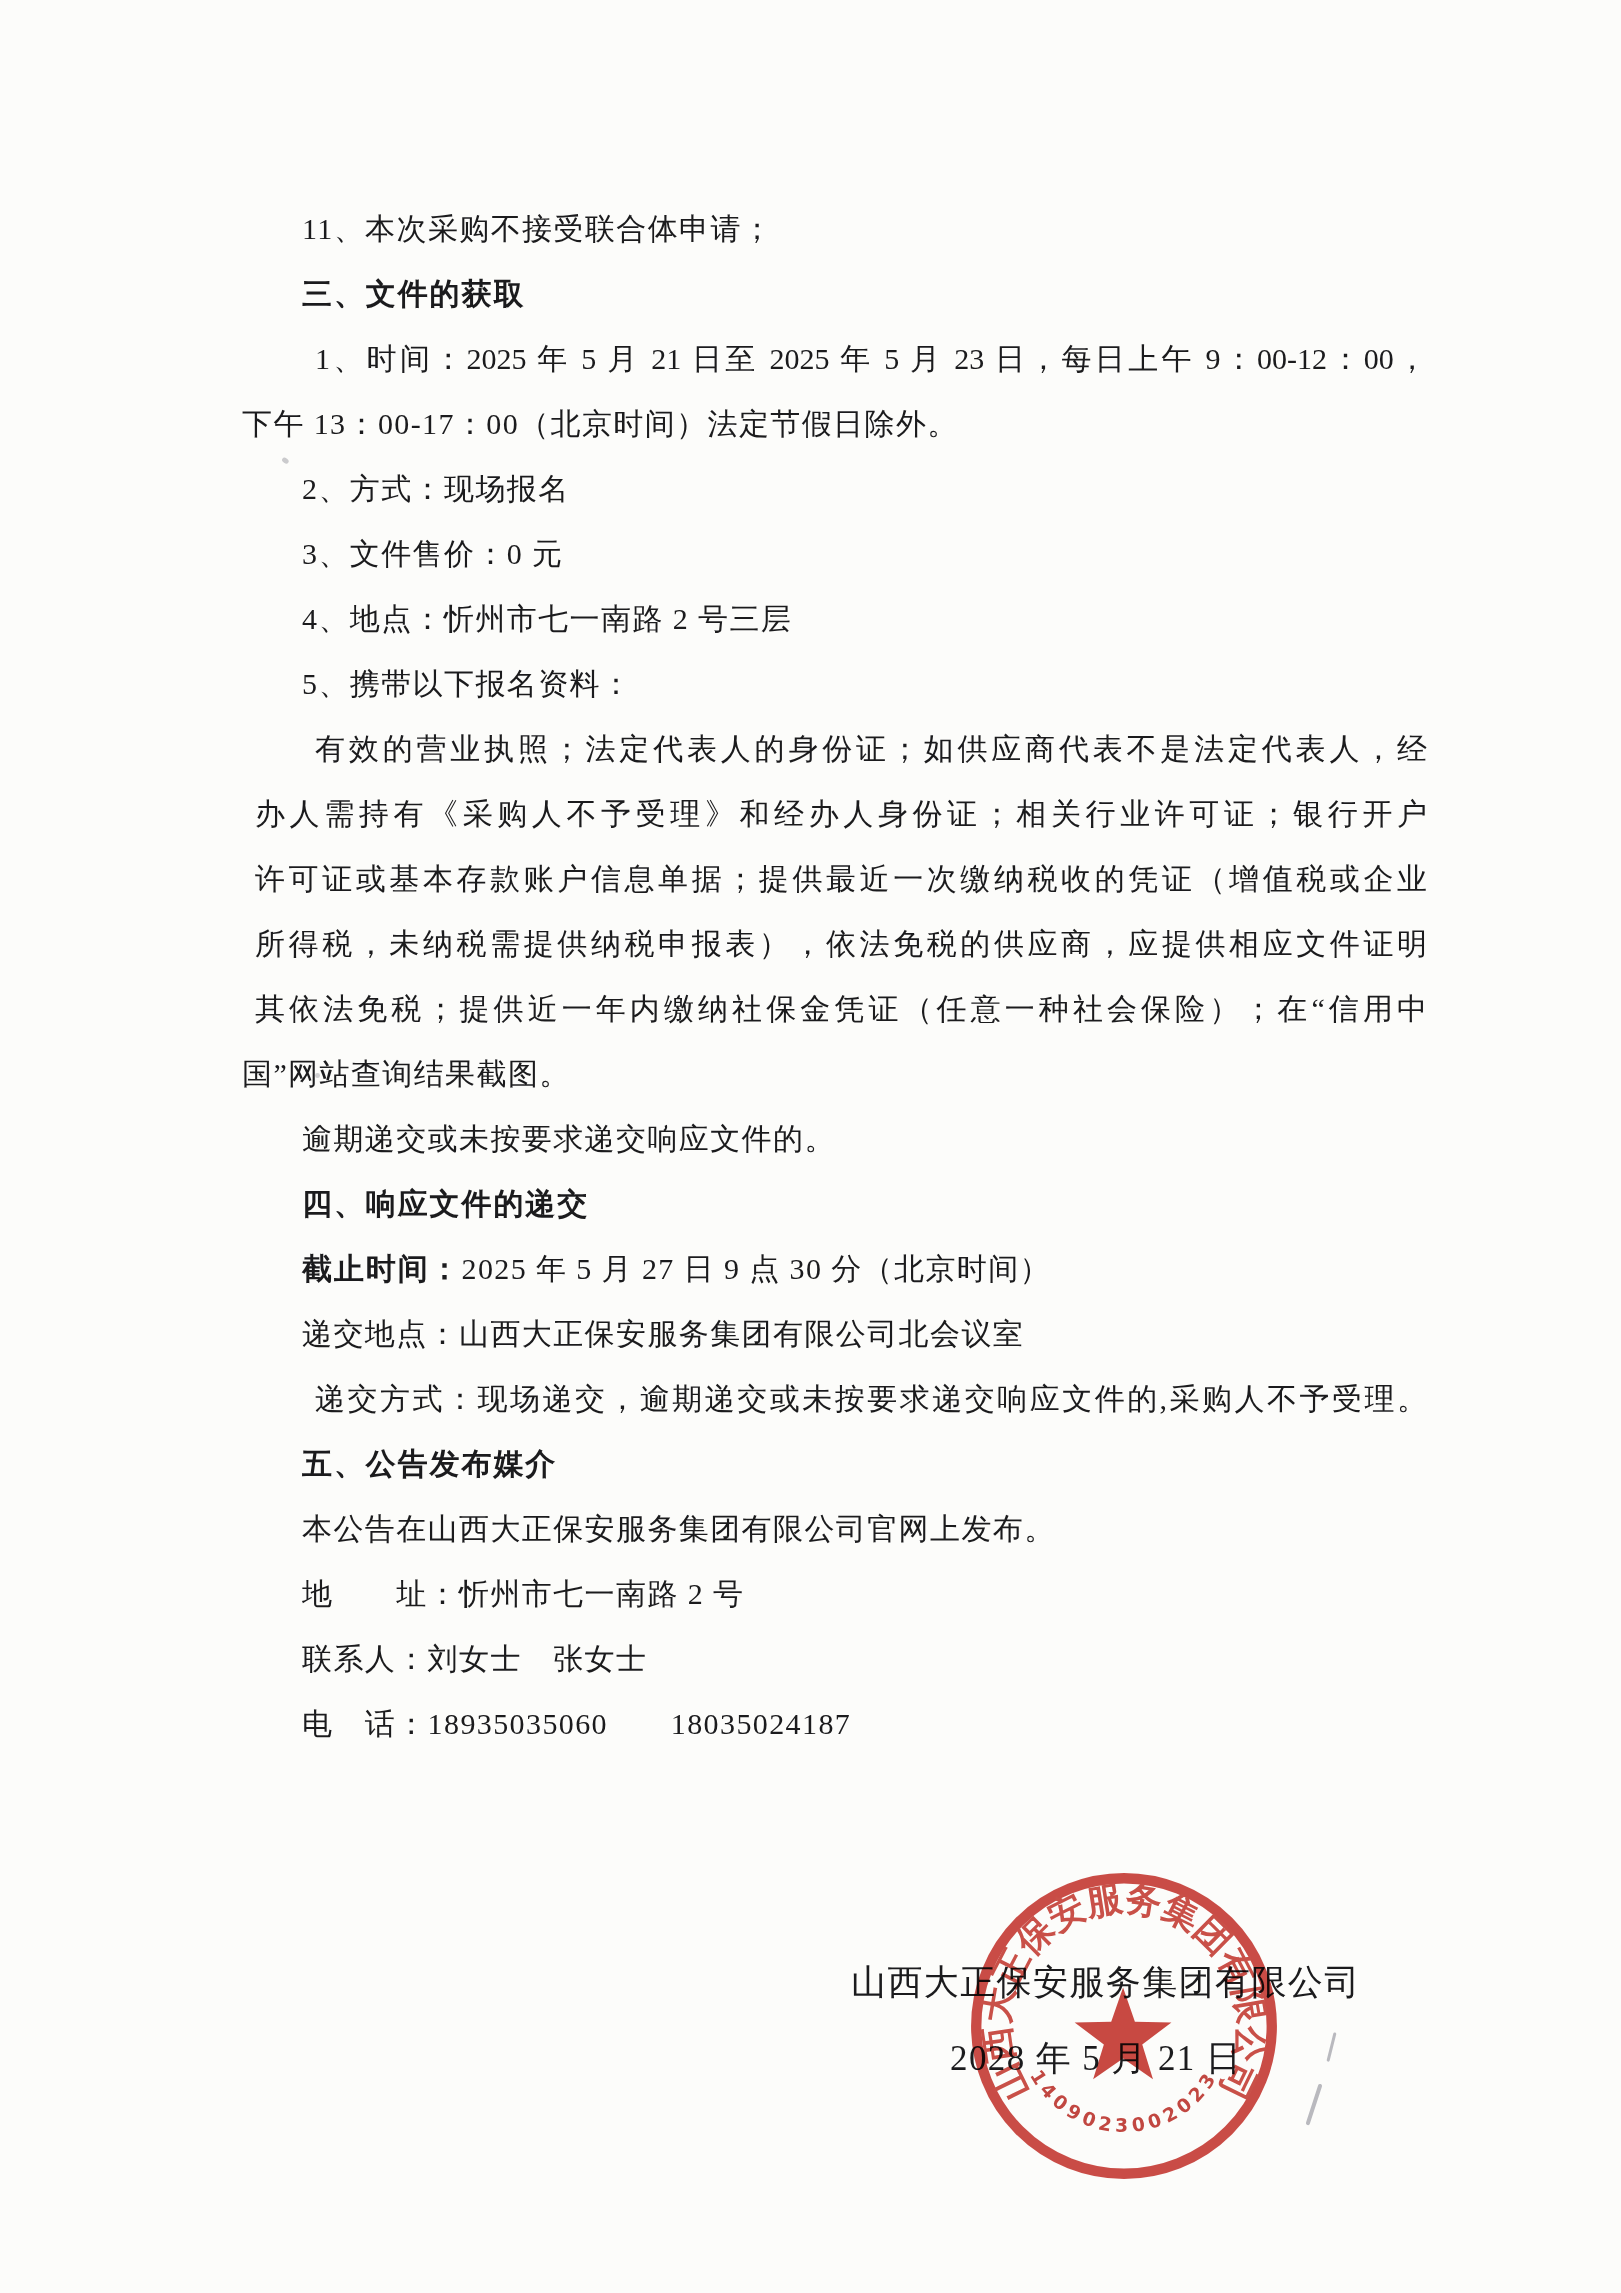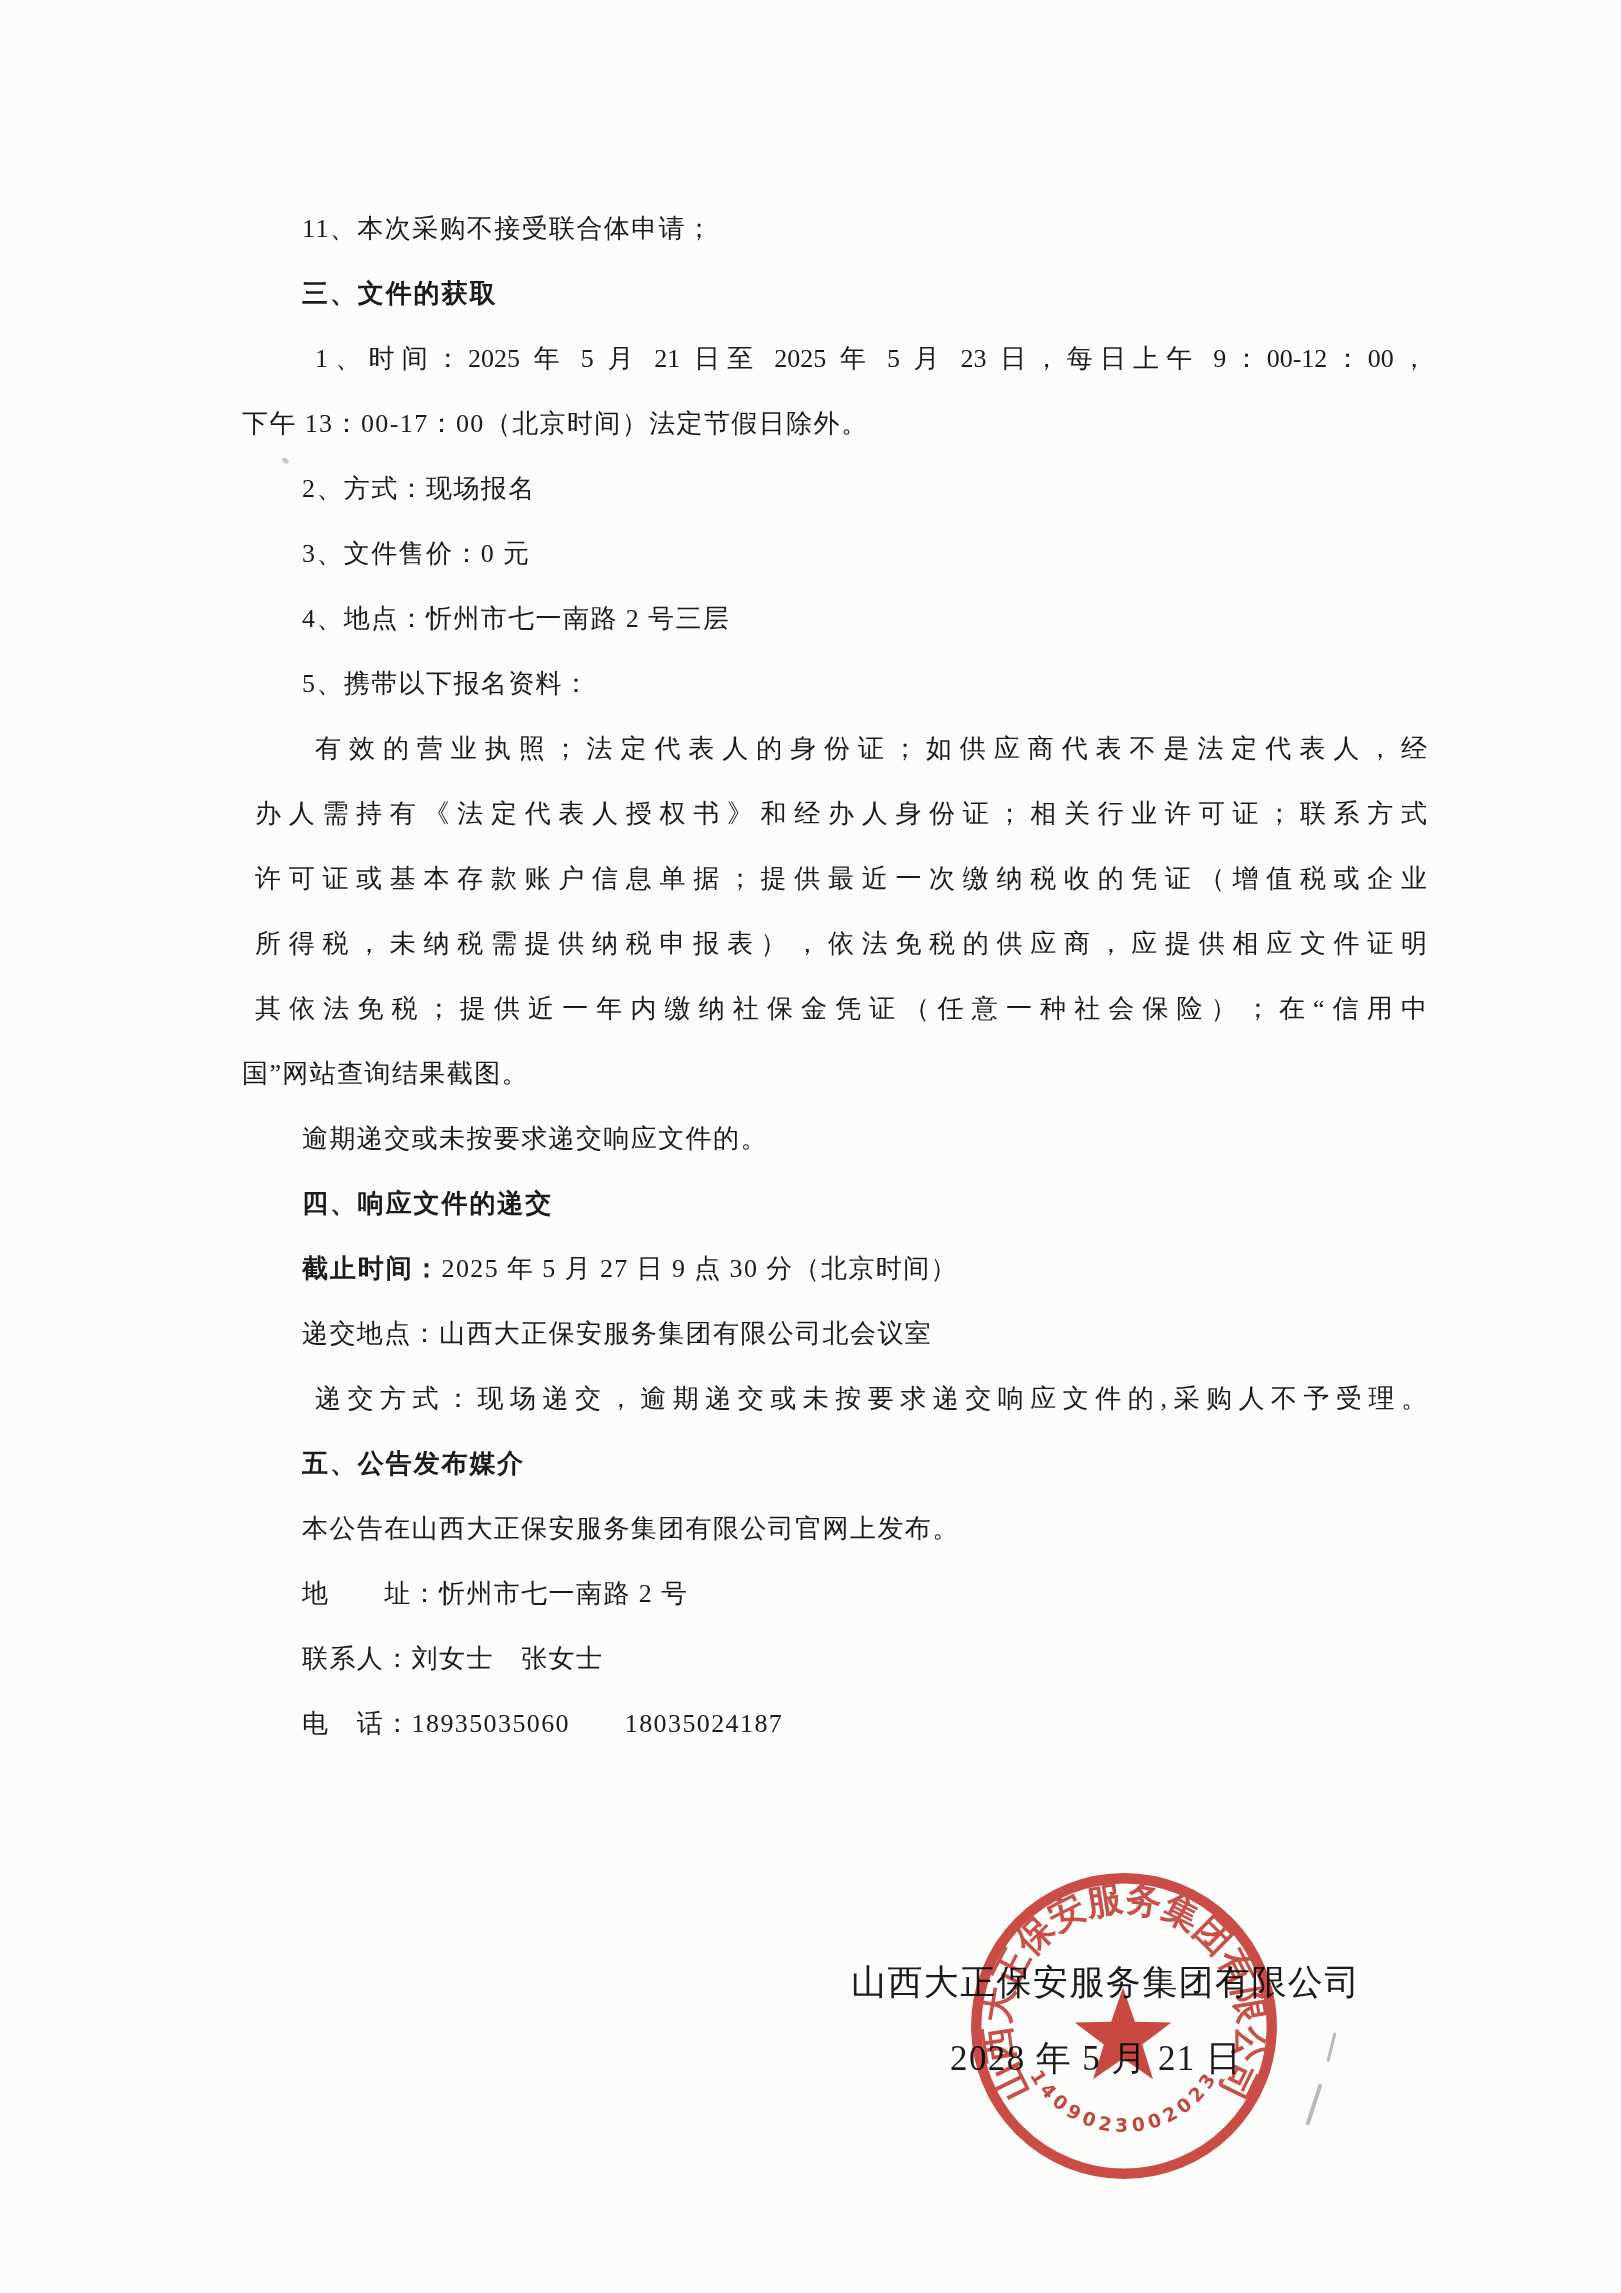--- a/index.html
+++ b/index.html
@@ -9,21 +9,21 @@
     width:1621px;height:2294px;
     background:#fcfcfa;
     overflow:hidden;
     font-family:"Liberation Serif","DejaVu Serif",serif;
     color:#1b1b1d;
   }
   .content{
     position:absolute;left:242px;top:196px;width:1185px;
   }
   .line{
-    height:65px;line-height:65px;font-size:26px;
+    height:65px;line-height:65px;font-size:30px;
     letter-spacing:1.4px;white-space:pre;
   }
   .line.indent{padding-left:60px;}
   .line.just{
     text-align:justify;text-align-last:justify;
     white-space:normal;letter-spacing:normal;margin-left:13px;
   }
   .line.bold, .b{
     font-family:Liberation Sans, sans-serif;
     font-weight:600;
@@ -57,21 +57,21 @@
   <div class="content">
       <div class="line indent">11、本次采购不接受联合体申请；</div>
       <div class="line indent bold">三、文件的获取</div>
       <div class="line indent just">1、时间：2025 年 5 月 21 日至 2025 年 5 月 23 日，每日上午 9：00-12：00，</div>
       <div class="line">下午 13：00-17：00（北京时间）法定节假日除外。</div>
       <div class="line indent">2、方式：现场报名</div>
       <div class="line indent">3、文件售价：0 元</div>
       <div class="line indent">4、地点：忻州市七一南路 2 号三层</div>
       <div class="line indent">5、携带以下报名资料：</div>
       <div class="line indent just">有效的营业执照；法定代表人的身份证；如供应商代表不是法定代表人，经</div>
-      <div class="line just">办人需持有《法定代表人授权书》和经办人身份证；相关行业许可证；联系方式</div>
+      <div class="line just">办人需持有《采购人不予受理》和经办人身份证；相关行业许可证；银行开户</div>
       <div class="line just">许可证或基本存款账户信息单据；提供最近一次缴纳税收的凭证（增值税或企业</div>
       <div class="line just">所得税，未纳税需提供纳税申报表），依法免税的供应商，应提供相应文件证明</div>
       <div class="line just">其依法免税；提供近一年内缴纳社保金凭证（任意一种社会保险）；在“信用中</div>
       <div class="line">国”网站查询结果截图。</div>
       <div class="line indent">逾期递交或未按要求递交响应文件的。</div>
       <div class="line indent bold">四、响应文件的递交</div>
       <div class="line indent"><span class="b">截止时间：</span>2025 年 5 月 27 日 9 点 30 分（北京时间）</div>
       <div class="line indent">递交地点：山西大正保安服务集团有限公司北会议室</div>
       <div class="line indent just">递交方式：现场递交，逾期递交或未按要求递交响应文件的,采购人不予受理。</div>
       <div class="line indent bold">五、公告发布媒介</div>

